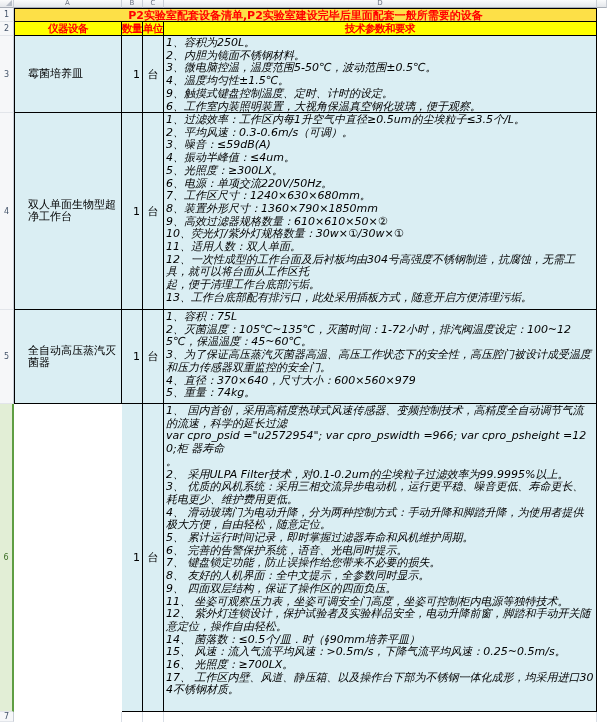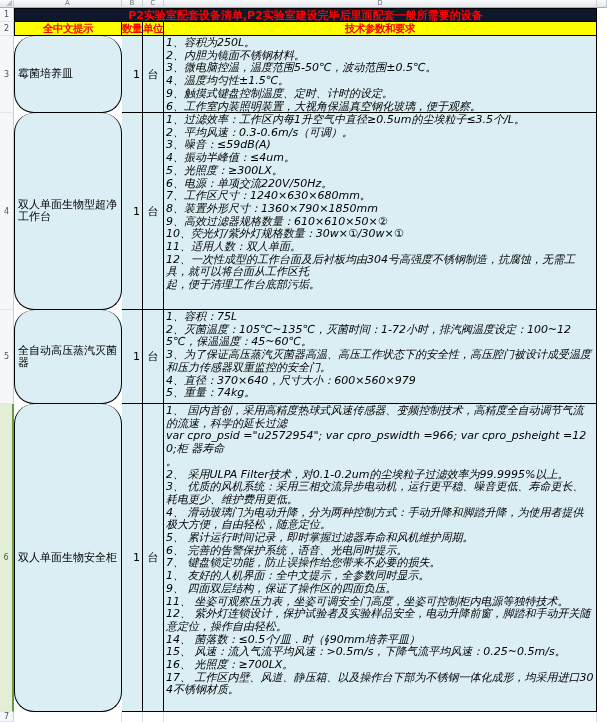--- a/index.html
+++ b/index.html
@@ -43,33 +43,33 @@
   
   .cell{
     box-sizing:border-box;
     background:#daeef3;
     border-right:1px solid #000;
     border-bottom:1px solid #000;
     overflow:hidden;
   }
   .first-col{border-left:1px solid #000;}
   .title-cell{
-    background:#0f172a;
+    background:#fde047;
     border-top:1px solid #000;
     color:#ff0000;font-weight:bold;
     display:flex;align-items:center;justify-content:center;
     white-space:nowrap;
   }
   .hdr-cell{
     background:#ffff00;
     color:#ff0000;font-weight:bold;
     display:flex;align-items:center;justify-content:center;
     white-space:nowrap;font-size:10.5px;letter-spacing:-0.5px;
   }
-  .name-cell{display:flex;align-items:center;padding-left:3px;line-height:12px;border-radius:20px;}
+  .name-cell{display:flex;align-items:center;padding-left:13px;line-height:12px;}
   .qty-cell{display:flex;align-items:center;justify-content:flex-end;padding-right:2px;}
   .unit-cell{display:flex;align-items:center;justify-content:center;}
   .specs-cell{padding:1px 2px;line-height:12.7px;font-style:italic;}
   .spec-line{white-space:pre-wrap;word-break:break-all;}
   
   .ghost{background:#fff;border-right:1px solid #d9dee5;}
 </style>
 </head>
 <body>
 
@@ -87,21 +87,21 @@
   <div class="rowhdr" style="grid-area:2/1">1</div>
   <div class="rowhdr" style="grid-area:3/1">2</div>
   <div class="rowhdr" style="grid-area:4/1">3</div>
   <div class="rowhdr" style="grid-area:5/1">4</div>
   <div class="rowhdr" style="grid-area:6/1">5</div>
   <div class="rowhdr selected" style="grid-area:7/1">6</div>
   <div class="rowhdr" style="grid-area:8/1;align-items:flex-start;">7</div>
 
   <div class="cell first-col title-cell" style="grid-area:2/2/3/6">P2实验室配套设备清单,P2实验室建设完毕后里面配套一般所需要的设备</div>
 
-  <div class="cell first-col hdr-cell" style="grid-area:3/2">全中文提示</div>
+  <div class="cell first-col hdr-cell" style="grid-area:3/2">仪器设备</div>
   <div class="cell hdr-cell" style="grid-area:3/3">数量</div>
   <div class="cell hdr-cell" style="grid-area:3/4">单位</div>
   <div class="cell hdr-cell" style="grid-area:3/5">技术参数和要求</div>
 
   <div class="cell first-col name-cell" style="grid-area:4/2">霉菌培养皿</div>
   <div class="cell qty-cell" style="grid-area:4/3">1</div>
   <div class="cell unit-cell" style="grid-area:4/4">台</div>
   <div class="cell specs-cell" style="grid-area:4/5">
       <div class="spec-line">1、容积为250L。</div>
       <div class="spec-line">2、内胆为镜面不锈钢材料。</div>
@@ -121,47 +121,47 @@
       <div class="spec-line">4、振动半峰值：≤4um。</div>
       <div class="spec-line">5、光照度：≥300LX。</div>
       <div class="spec-line">6、电源：单项交流220V/50Hz。</div>
       <div class="spec-line">7、工作区尺寸：1240×630×680mm。</div>
       <div class="spec-line">8、装置外形尺寸：1360×790×1850mm</div>
       <div class="spec-line">9、高效过滤器规格数量：610×610×50×②</div>
       <div class="spec-line">10、荧光灯/紫外灯规格数量：30w×①/30w×①</div>
       <div class="spec-line">11、适用人数：双人单面。</div>
       <div class="spec-line">12、一次性成型的工作台面及后衬板均由304号高强度不锈钢制造，抗腐蚀，无需工具，就可以将台面从工作区托
 起，便于清理工作台底部污垢。</div>
+      <div class="spec-line">13、工作台底部配有排污口，此处采用插板方式，随意开启方便清理污垢。</div>
     </div>
 
   <div class="cell first-col name-cell" style="grid-area:6/2">全自动高压蒸汽灭菌器</div>
   <div class="cell qty-cell" style="grid-area:6/3">1</div>
   <div class="cell unit-cell" style="grid-area:6/4">台</div>
   <div class="cell specs-cell" style="grid-area:6/5">
       <div class="spec-line">1、容积：75L</div>
       <div class="spec-line">2、灭菌温度：105℃~135℃，灭菌时间：1-72小时，排汽阀温度设定：100~125℃，保温温度：45~60℃。</div>
       <div class="spec-line">3、为了保证高压蒸汽灭菌器高温、高压工作状态下的安全性，高压腔门被设计成受温度和压力传感器双重监控的安全门。</div>
       <div class="spec-line">4、直径：370×640，尺寸大小：600×560×979</div>
       <div class="spec-line">5、重量：74kg。</div>
     </div>
 
-  <div class="cell first-col name-cell" style="grid-area:7/2">双人单面生物安全柜</div>
   <div class="cell qty-cell" style="grid-area:7/3">1</div>
   <div class="cell unit-cell" style="grid-area:7/4">台</div>
   <div class="cell specs-cell" style="grid-area:7/5">
       <div class="spec-line">1、 国内首创，采用高精度热球式风速传感器、变频控制技术，高精度全自动调节气流的流速，科学的延长过滤
 var cpro_psid ="u2572954"; var cpro_pswidth =966; var cpro_psheight =120;柜 器寿命
 。</div>
       <div class="spec-line">2、 采用ULPA Filter技术，对0.1-0.2um的尘埃粒子过滤效率为99.9995%以上。</div>
       <div class="spec-line">3、 优质的风机系统：采用三相交流异步电动机，运行更平稳、噪音更低、寿命更长、耗电更少、维护费用更低。</div>
       <div class="spec-line">4、 滑动玻璃门为电动升降，分为两种控制方式：手动升降和脚踏升降，为使用者提供极大方便，自由轻松，随意定位。</div>
       <div class="spec-line">5、 累计运行时间记录，即时掌握过滤器寿命和风机维护周期。</div>
       <div class="spec-line">6、 完善的告警保护系统，语音、光电同时提示。</div>
       <div class="spec-line">7、 键盘锁定功能，防止误操作给您带来不必要的损失。</div>
-      <div class="spec-line">1、 友好的人机界面：全中文提示，全参数同时显示。</div>
+      <div class="spec-line">8、 友好的人机界面：全中文提示，全参数同时显示。</div>
       <div class="spec-line">9、 四面双层结构，保证了操作区的四面负压。</div>
       <div class="spec-line">11、 坐姿可观察压力表，坐姿可调安全门高度，坐姿可控制柜内电源等独特技术。</div>
       <div class="spec-line">12、 紫外灯连锁设计，保护试验者及实验样品安全，电动升降前窗，脚踏和手动开关随意定位，操作自由轻松。</div>
       <div class="spec-line">14、 菌落数：≤0.5个/皿．时（∮90mm培养平皿）</div>
       <div class="spec-line">15、 风速：流入气流平均风速：&gt;0.5m/s，下降气流平均风速：0.25~0.5m/s。</div>
       <div class="spec-line">16、 光照度：≥700LX。</div>
       <div class="spec-line">17、 工作区内壁、风道、静压箱、以及操作台下部为不锈钢一体化成形，均采用进口304不锈钢材质。</div>
     </div>
 
   <div class="ghost" style="grid-area:8/2"></div>

